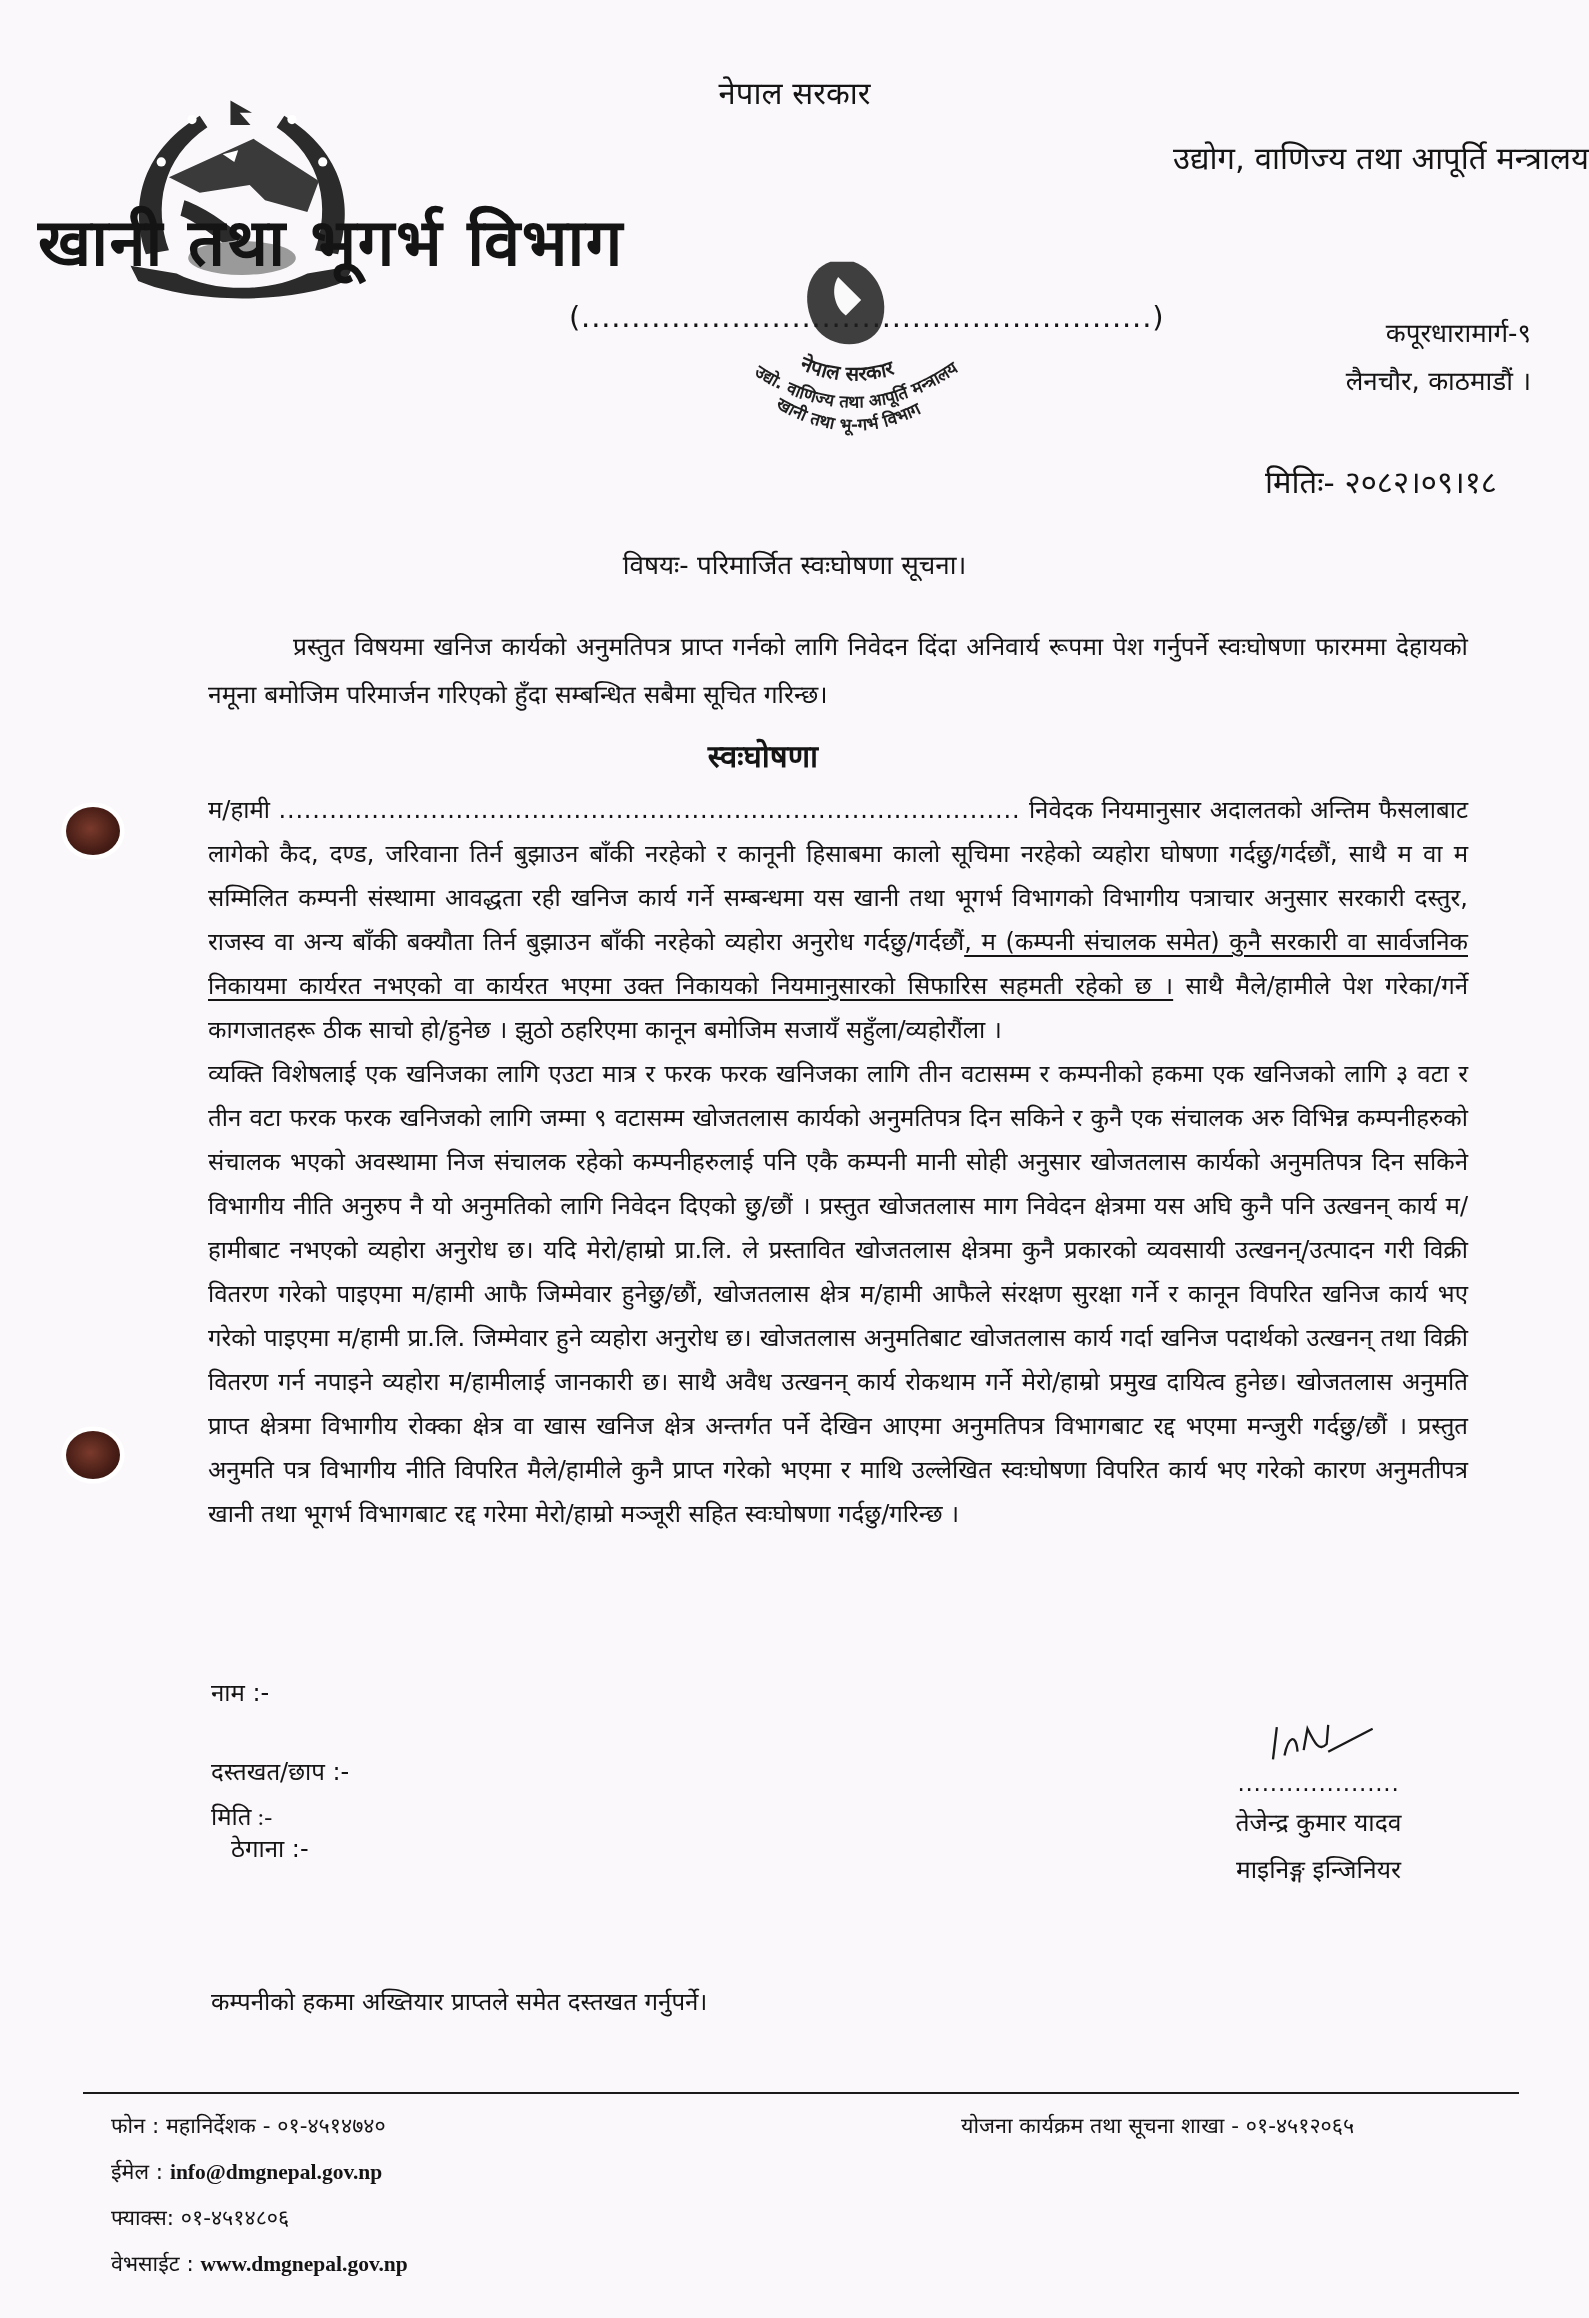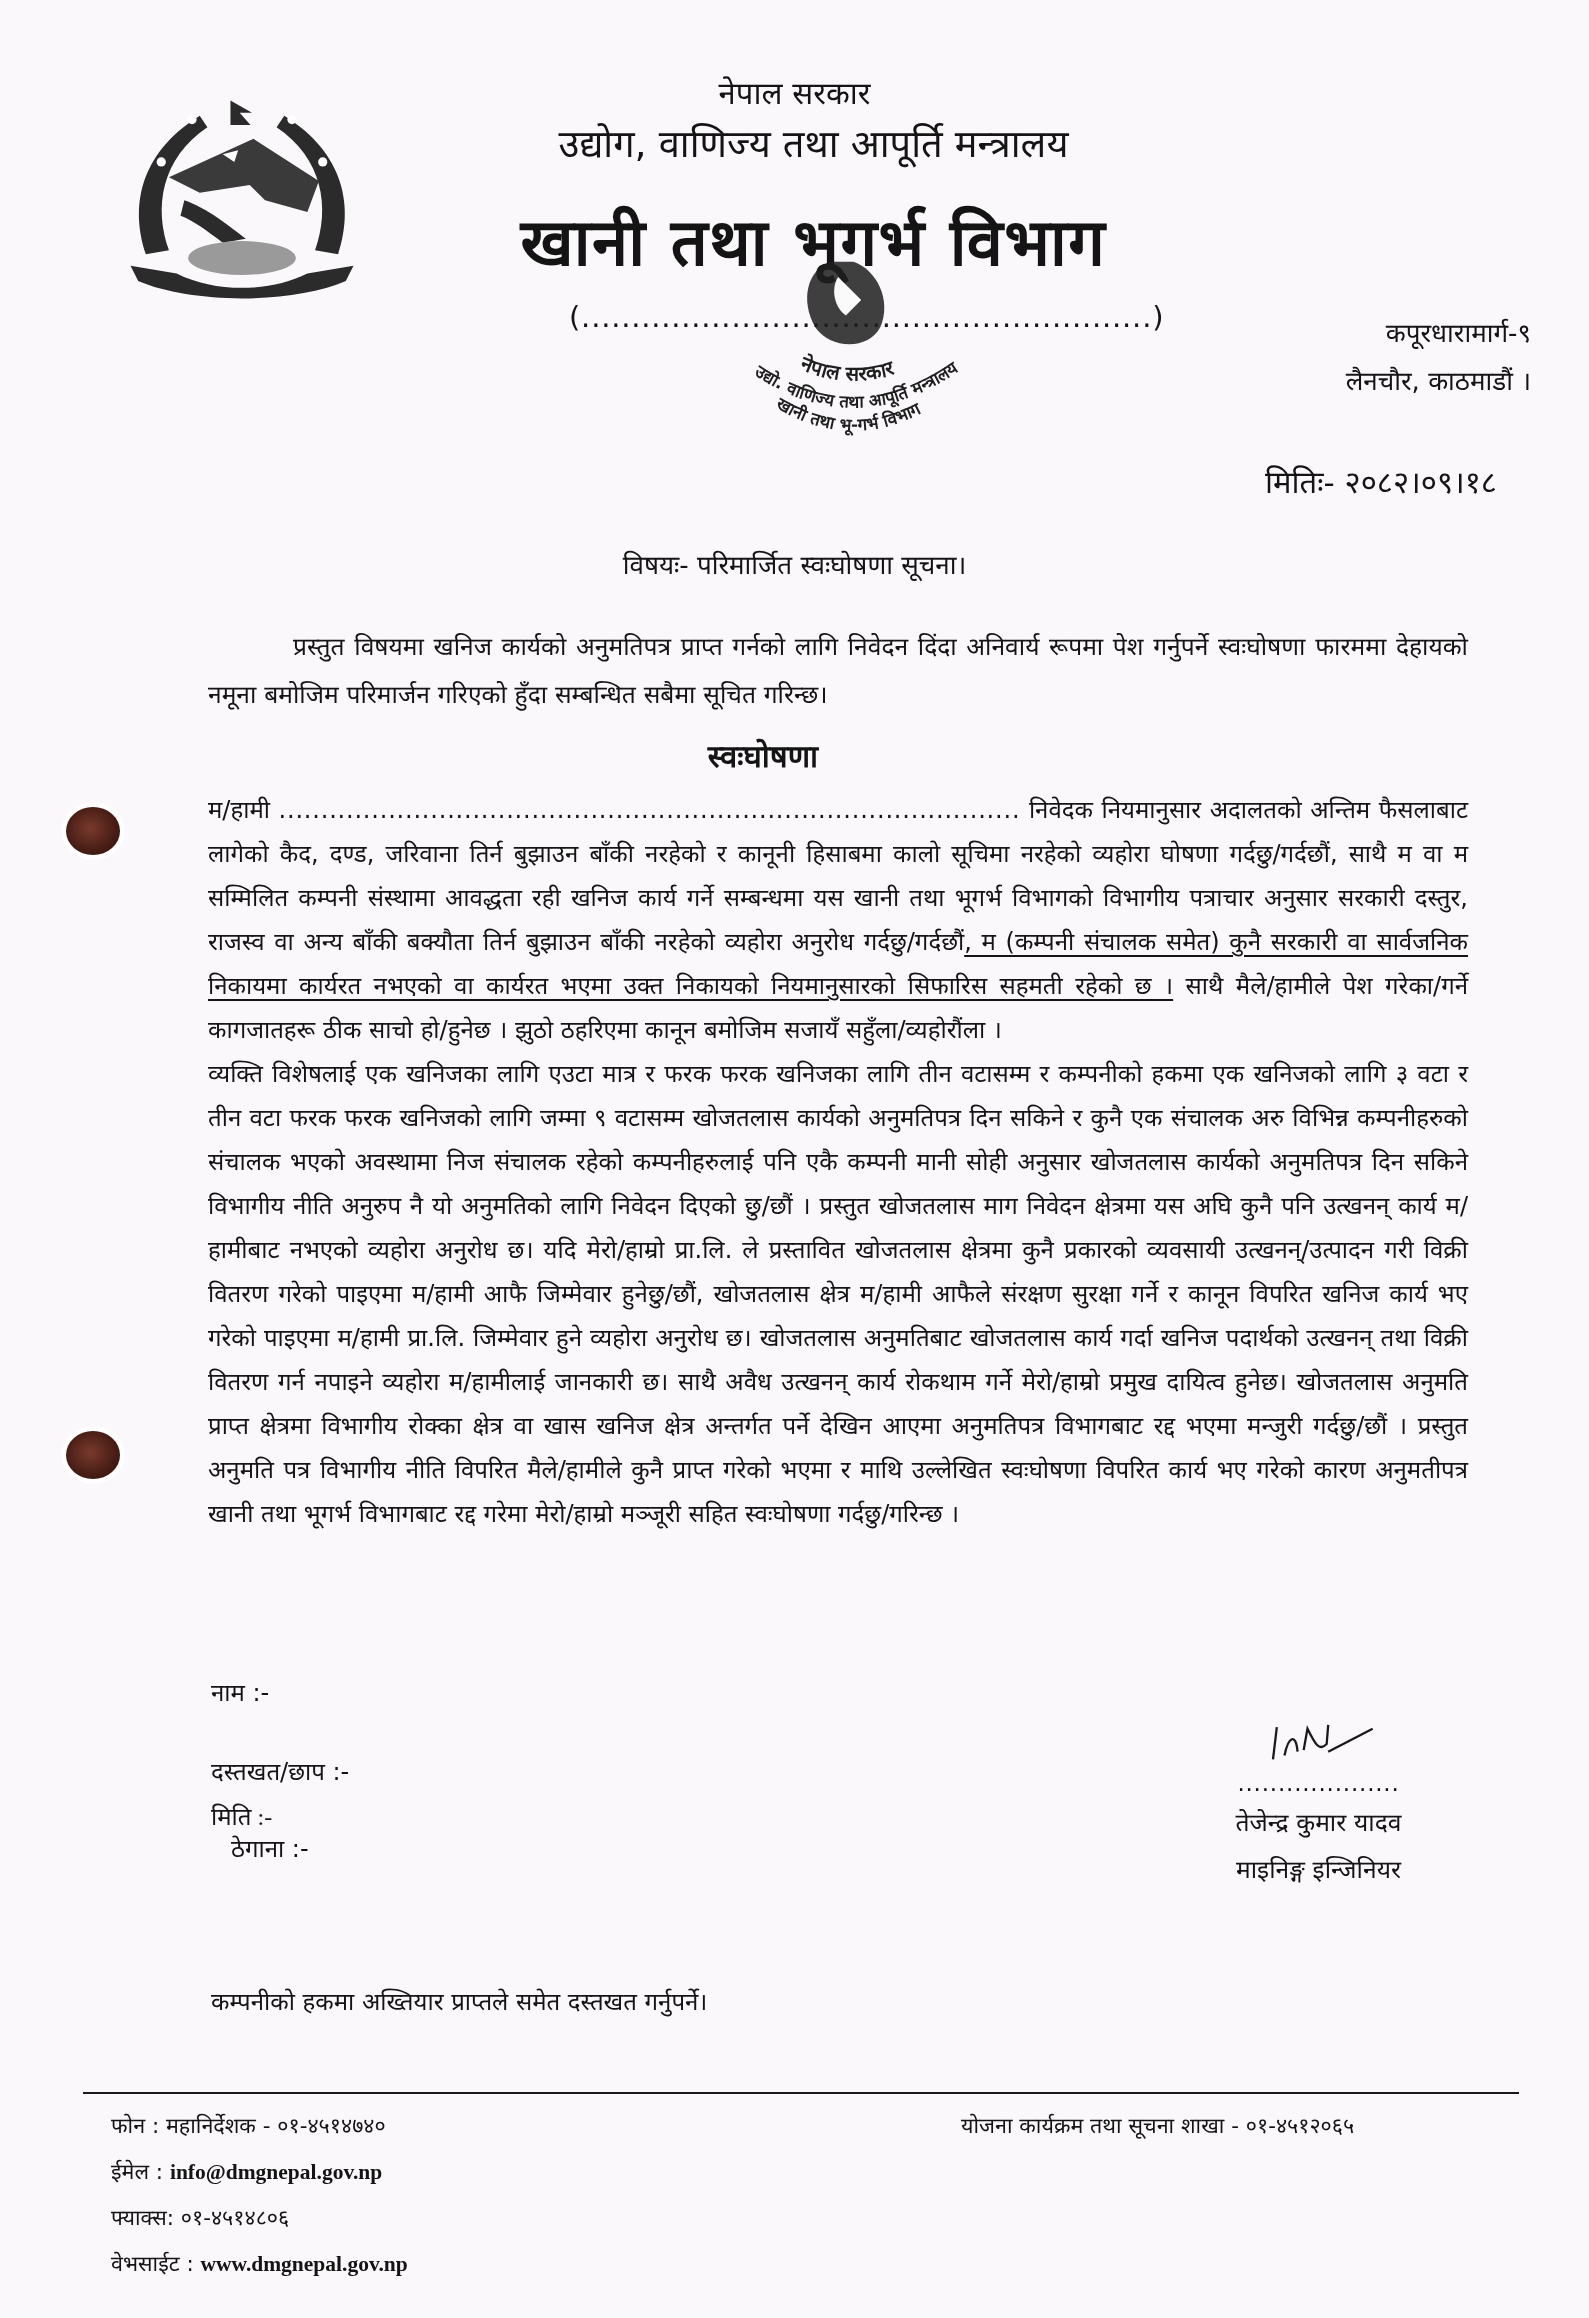--- a/index.html
+++ b/index.html
@@ -5,22 +5,22 @@
   html, body { margin: 0; padding: 0; }
   body {
     width: 1589px; height: 2319px; position: relative; overflow: hidden;
     background: #fbf8fb;
     font-family: "DejaVu Sans", "Liberation Sans", sans-serif;
     color: #141414;
   }
   .abs { position: absolute; }
   .emblem { left: 115px; top: 85px; width: 254px; height: 223px; }
   .hdr-line1 { left: 0; width: 1589px; top: 71px; text-align: center; font-size: 31px; }
-  .hdr-line2 { left: 0; width: 1589px; top: 116px; text-align: center; font-size: 38px; padding-left: 38px; box-sizing: border-box; }
-  .hdr-line3 { left: 0; width: 1589px; top: 196px; text-align: center; font-size: 65px; font-weight: bold; padding-left: 38px; box-sizing: border-box; letter-spacing: 1.5px; }
+  .hdr-line2 { left: 0; width: 1589px; top: 136px; text-align: right; font-size: 31px; padding-left: 38px; box-sizing: border-box; }
+  .hdr-line3 { left: 0; width: 1589px; top: 196px; text-align: left; font-size: 65px; font-weight: bold; padding-left: 38px; box-sizing: border-box; letter-spacing: 1.5px; }
   .hdr-bracket { left: 569px; top: 300px; font-size: 29px; letter-spacing: 0.8px; }
   .stamp { left: 715px; top: 254px; width: 277px; height: 215px; }
   .addr { right: 58px; top: 309px; text-align: right; font-size: 26px; line-height: 48px; }
   .date { right: 92px; top: 460px; font-size: 31px; }
   .subject { left: 0; width: 1589px; top: 546px; text-align: center; font-size: 26px; }
   .subject .u { text-underline-offset: 4.6px; text-decoration-thickness: 2.3px; }
   .intro { left: 208px; width: 1260px; top: 623px; font-size: 24.6px; line-height: 48px; text-align: justify; text-indent: 85px; }
   .decl-title { left: 0; width: 1441px; top: 734px; text-align: center; font-size: 31px; font-weight: bold; padding-left: 85px; box-sizing: border-box; }
   .body-text { left: 208px; width: 1260px; top: 788px; font-size: 24px; line-height: 44px; text-align: justify; }
   .body-text .u { text-decoration: underline; text-underline-offset: 4.6px; text-decoration-thickness: 1.5px; }

